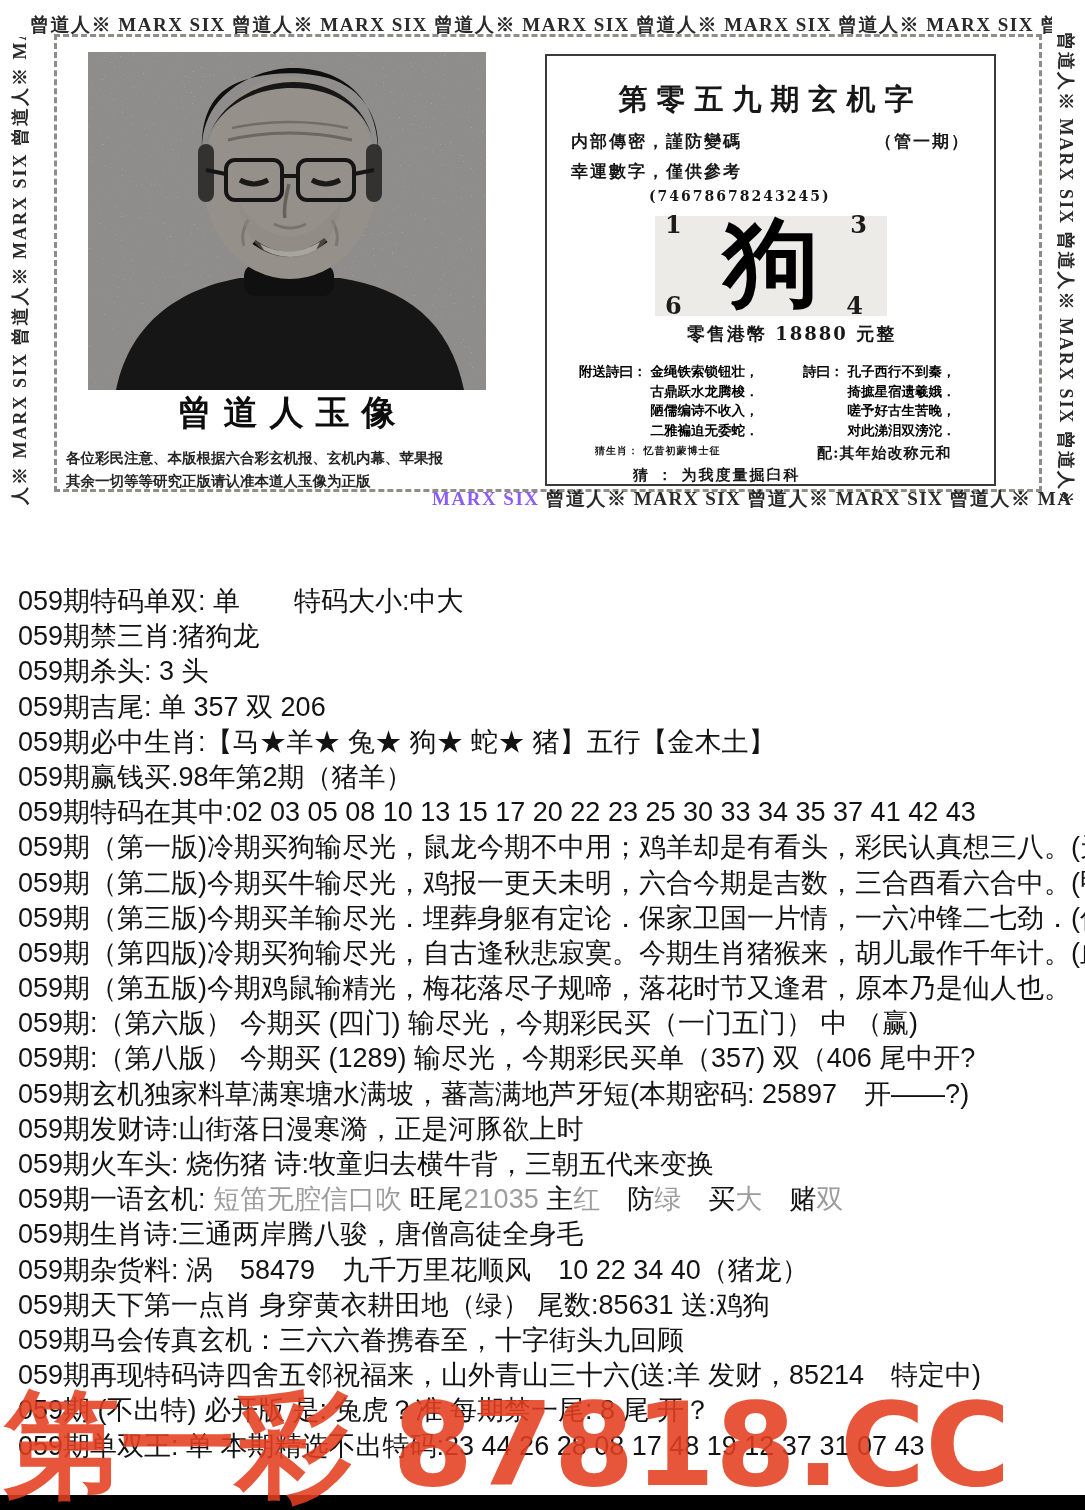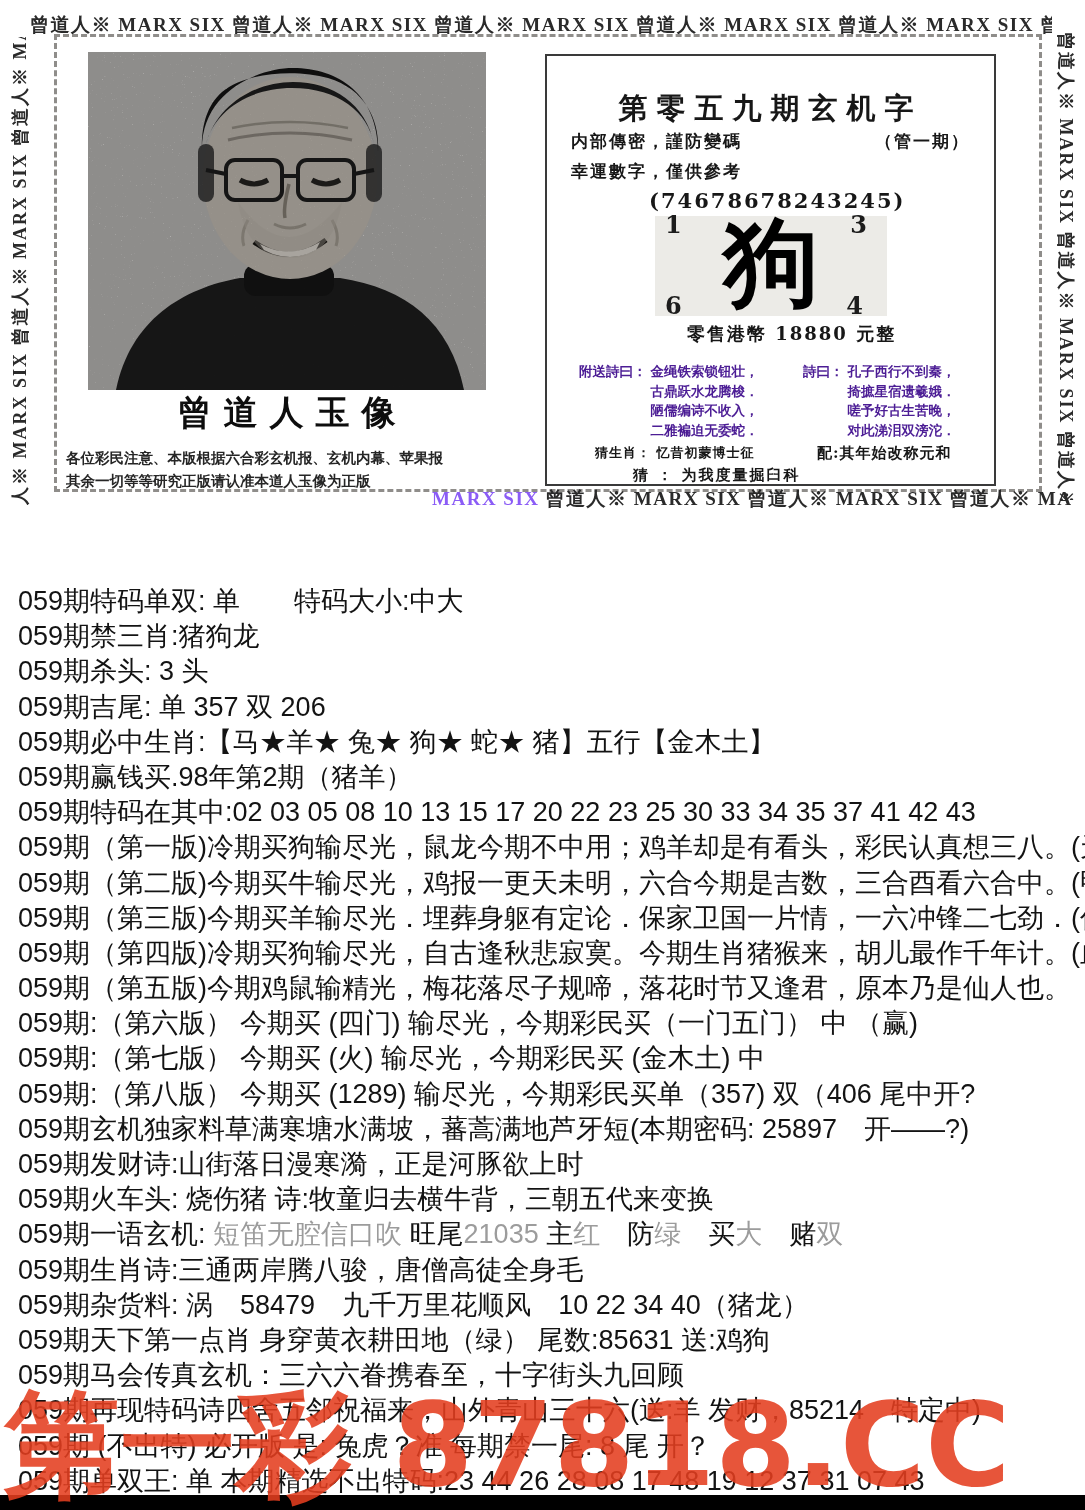--- a/index.html
+++ b/index.html
@@ -26,37 +26,37 @@
            font-family:Liberation Mono, monospace;font-weight:bold;font-size:34px;
            letter-spacing:12px;color:#0d0d0d;}
   .notes{position:absolute;top:446px;left:66px;width:470px;font-family:"DejaVu Serif",serif;
          font-weight:bold;font-size:14.5px;line-height:23px;color:#262626;}
 
   
   .mystery-box{position:absolute;top:54px;left:545px;width:447px;height:428px;
                border:2px solid #3a3a3a;background:#fff;
                font-family:"DejaVu Serif",serif;font-weight:bold;color:#171717;}
   .mb-title{position:absolute;top:24px;left:0;width:100%;text-align:center;
-            font-size:29px;letter-spacing:9px;margin-top:9px;}
+            font-size:29px;letter-spacing:9px;}
   .mb-sub{position:absolute;top:74px;left:24px;font-size:17px;letter-spacing:2px;}
   .mb-period{position:absolute;top:74px;right:24px;font-size:17px;letter-spacing:2px;}
   .mb-lucky{position:absolute;top:104px;left:24px;font-size:17px;letter-spacing:2px;}
-  .mb-nums{position:absolute;top:132px;left:102px;font-size:21px;letter-spacing:2px;}
+  .mb-nums{position:absolute;top:132px;left:102px;font-size:14px;letter-spacing:2px;}
   .zodiac-block{position:absolute;top:160px;left:108px;width:232px;height:100px;background:#ecebe7;}
   .corner{position:absolute;font-size:24px;color:#1c1c1c;}
   .corner-tl{top:-6px;left:10px;} .corner-tr{top:-6px;right:20px;}
   .corner-bl{bottom:-4px;left:10px;} .corner-br{bottom:-4px;right:24px;}
   .zchar{position:absolute;top:-8px;left:0;width:100%;text-align:center;
          font-size:96px;line-height:110px;color:#000;}
   .mb-price{position:absolute;top:266px;left:140px;font-size:18px;letter-spacing:2px;}
-  .poem{position:absolute;display:flex;font-size:13.5px;line-height:19.5px;color:#4c1d95;}
+  .poem{position:absolute;display:flex;font-size:13.5px;line-height:19.5px;color:#000000;}
   .poem-left{top:306px;left:32px;}
   .poem-right{top:306px;left:256px;}
   .poem .plabel{margin-right:4px;}
-  .mb-guess-zodiac{position:absolute;top:388px;left:48px;font-size:13px;letter-spacing:1px;}
+  .mb-guess-zodiac{position:absolute;top:388px;left:48px;font-size:10px;letter-spacing:1px;}
   .mb-match{position:absolute;top:388px;left:258px;font-size:15px;letter-spacing:1px;padding-left:12px;}
   .mb-guess{position:absolute;top:410px;left:86px;font-size:15px;letter-spacing:2px;}
 
   
   .body-block{position:absolute;top:583px;left:18px;width:1062px;}
   .body-line{height:35.2px;font-size:27px;white-space:nowrap;color:#131313;
              font-family:"Liberation Sans",sans-serif;}
   .body-line .gray{color:#9c9c9c;margin-top:41px;}
 
   
@@ -164,21 +164,20 @@
       <div class="body-line"><span>059期吉尾: 单 357 双 206</span></div>
       <div class="body-line"><span>059期必中生肖:【马★羊★ 兔★ 狗★ 蛇★ 猪】五行【金木土】</span></div>
       <div class="body-line"><span>059期赢钱买.98年第2期（猪羊）</span></div>
       <div class="body-line"><span>059期特码在其中:02 03 05 08 10 13 15 17 20 22 23 25 30 33 34 35 37 41 42 43</span></div>
       <div class="body-line"><span>059期（第一版)冷期买狗输尽光，鼠龙今期不中用；鸡羊却是有看头，彩民认真想三八。(天)</span></div>
       <div class="body-line"><span>059期（第二版)今期买牛输尽光，鸡报一更天未明，六合今期是吉数，三合酉看六合中。(甲)</span></div>
       <div class="body-line"><span>059期（第三版)今期买羊输尽光．埋葬身躯有定论．保家卫国一片情，一六冲锋二七劲．(伯)</span></div>
       <div class="body-line"><span>059期（第四版)冷期买狗输尽光，自古逢秋悲寂寞。今期生肖猪猴来，胡儿最作千年计。(血)</span></div>
       <div class="body-line"><span>059期（第五版)今期鸡鼠输精光，梅花落尽子规啼，落花时节又逢君，原本乃是仙人也。</span></div>
       <div class="body-line"><span>059期:（第六版） 今期买 (四门) 输尽光，今期彩民买（一门五门） 中 （赢)</span></div>
-      <div class="body-line"><span>059期:（第七版） 今期买 (火) 输尽光，今期彩民买 (金木土) 中</span></div>
       <div class="body-line"><span>059期:（第八版） 今期买 (1289) 输尽光，今期彩民买单（357)  双（406  尾中开?</span></div>
       <div class="body-line"><span>059期玄机独家料草满寒塘水满坡，蕃蒿满地芦牙短(本期密码: 25897　开——?)</span></div>
       <div class="body-line"><span>059期发财诗:山街落日漫寒漪，正是河豚欲上时</span></div>
       <div class="body-line"><span>059期火车头: 烧伤猪  诗:牧童归去横牛背，三朝五代来变换</span></div>
       <div class="body-line"><span>059期一语玄机: </span><span class="gray">短笛无腔信口吹</span><span> 旺尾</span><span class="gray">21035</span><span> 主</span><span class="gray">红</span><span>　防</span><span class="gray">绿</span><span>　买</span><span class="gray">大</span><span>　赌</span><span class="gray">双</span></div>
       <div class="body-line"><span>059期生肖诗:三通两岸腾八骏，唐僧高徒全身毛</span></div>
       <div class="body-line"><span>059期杂货料: 涡　58479　九千万里花顺风　10 22 34 40（猪龙）</span></div>
       <div class="body-line"><span>059期天下第一点肖  身穿黄衣耕田地（绿） 尾数:85631 送:鸡狗</span></div>
       <div class="body-line"><span>059期马会传真玄机：三六六眷携春至，十字街头九回顾</span></div>
       <div class="body-line"><span>059期再现特码诗四舍五邻祝福来，山外青山三十六(送:羊 发财，85214　特定中)</span></div>

